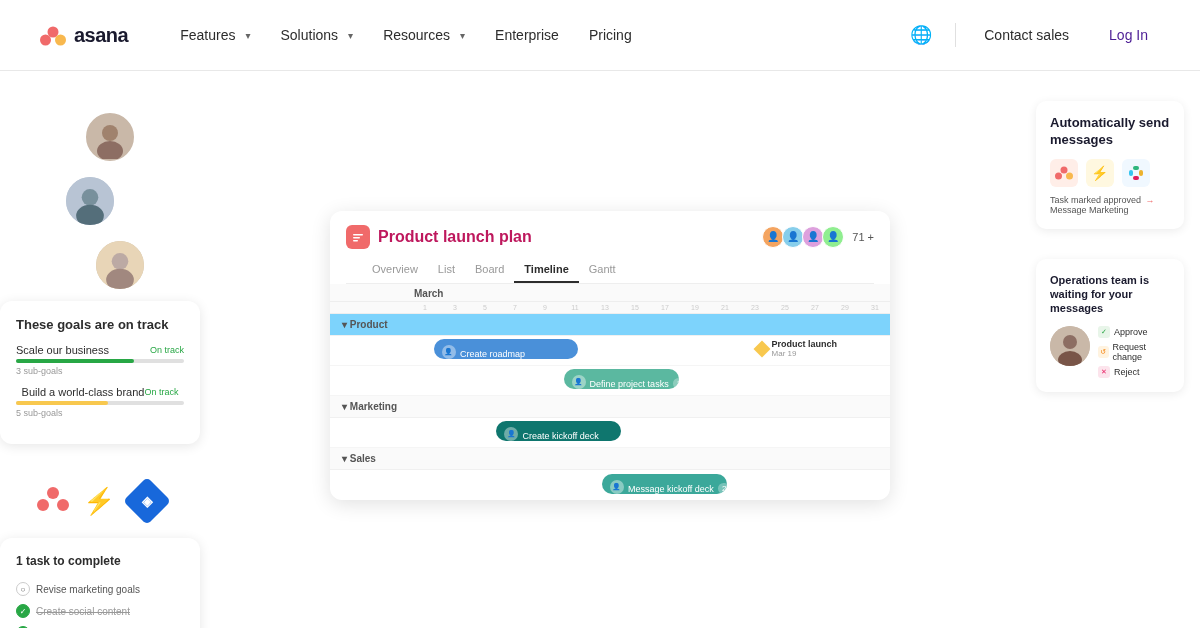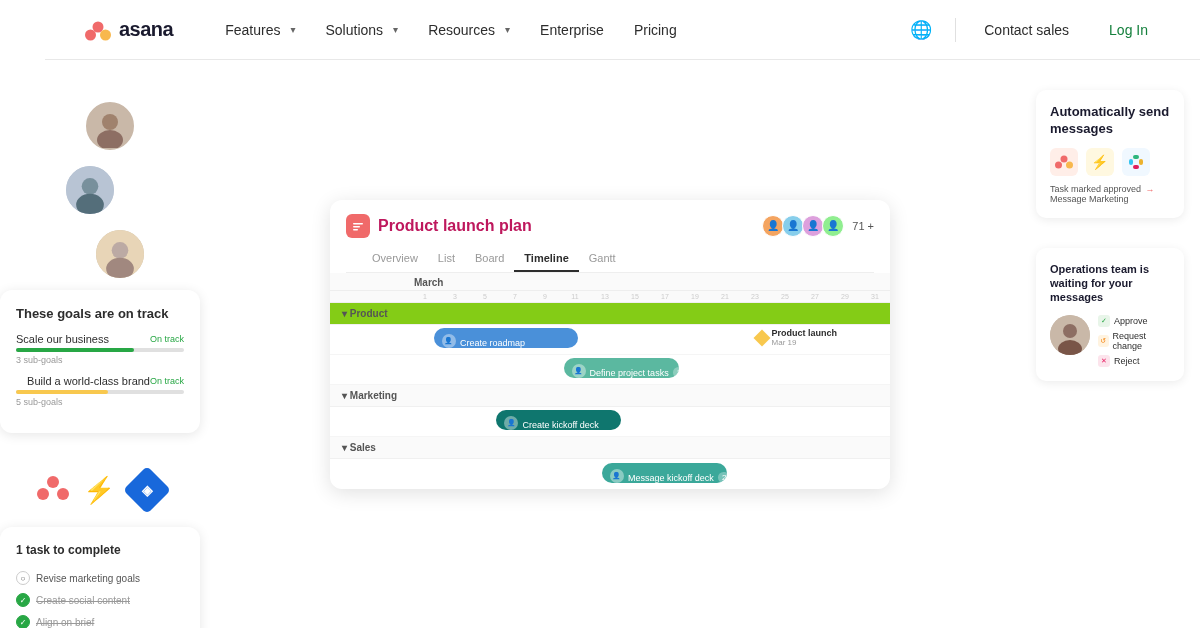--- a/index.html
+++ b/index.html
@@ -1,37 +1,37 @@
 <!DOCTYPE html>
 <html><head>
   <meta charset="utf-8">
   <style>
     * { box-sizing: border-box; margin: 0; padding: 0; }
     body { font-family: -apple-system, BlinkMacSystemFont, 'Segoe UI', sans-serif; background: #fff; width: 1200px; height: 628px; overflow: hidden; }
 
     
     .navbar {
-      display: flex; align-items: center; padding: 0 40px; height: 60px;
-      border-bottom: 1px solid #e8e8e8; background: #fff; margin-left: 45px;
+      display: flex; align-items: center; padding: 0 40px; height: 71px;
+      border-bottom: 1px solid #e8e8e8; background: #fff;
     }
     .logo { display: flex; align-items: center; gap: 8px; margin-right: 40px; }
     .logo-dots { display: flex; gap: 2px; }
     .logo-text { font-size: 20px; font-weight: 700; color: #1a1a2e; letter-spacing: -0.5px; }
     .nav-items { display: flex; align-items: center; gap: 6px; flex: 1; }
     .nav-item {
       display: flex; align-items: center; gap: 10px; padding: 8px 12px;
       font-size: 14px; color: #2d2d2d; cursor: pointer; border-radius: 6px;
       font-weight: 500;
     }
     .chevron { font-size: 10px; color: #666; }
     .nav-right { display: flex; align-items: center; gap: 16px; }
     .globe-btn { width: 36px; height: 36px; display: flex; align-items: center; justify-content: center; border-radius: 50%; cursor: pointer; color: #444; font-size: 18px; }
     .divider-v { width: 1px; height: 24px; background: #e0e0e0; }
     .contact-sales { font-size: 14px; color: #2d2d2d; cursor: pointer; font-weight: 500; padding: 8px 12px; }
-    .login-btn { font-size: 14px; color: #15803d; cursor: pointer; font-weight: 500; padding: 8px 12px; }
+    .login-btn { font-size: 14px; color: #4c1d95; cursor: pointer; font-weight: 500; padding: 8px 12px; }
 
     
     .hero { display: flex; height: 568px; background: #fff; position: relative; overflow: hidden; }
 
     
     .left-panel {
       width: 200px; padding: 40px 20px; display: flex; flex-direction: column;
       align-items: center; gap: 20px; position: relative;
     }
     .avatar-group { display: flex; flex-direction: column; gap: 12px; align-items: flex-start; padding-left: 10px; }
@@ -199,21 +199,21 @@
         <div style="display:flex;justify-content:space-between;align-items:center">
           <span class="goal-name">Scale our business</span>
           <span class="goal-badge">On track</span>
         </div>
         <div class="goal-bar">
           <div class="goal-fill" style="width:70%"></div>
         </div>
         <div class="goal-sub">3 sub-goals</div>
       </div>
       <div class="goal-item">
-        <div style="display:flex;justify-content:flex-end;align-items:center">
+        <div style="display:flex;justify-content:center;align-items:center">
           <span class="goal-name">Build a world-class brand</span>
           <span class="goal-badge">On track</span>
         </div>
         <div class="goal-bar">
           <div class="goal-fill" style="width:55%;background:#f8c84e"></div>
         </div>
         <div class="goal-sub">5 sub-goals</div>
       </div>
     </div>
 
@@ -298,21 +298,21 @@
           <span style="flex:1;font-size:7px;color:#ccc;text-align:center">17</span>
           <span style="flex:1;font-size:7px;color:#ccc;text-align:center">19</span>
           <span style="flex:1;font-size:7px;color:#ccc;text-align:center">21</span>
           <span style="flex:1;font-size:7px;color:#ccc;text-align:center">23</span>
           <span style="flex:1;font-size:7px;color:#ccc;text-align:center">25</span>
           <span style="flex:1;font-size:7px;color:#ccc;text-align:center">27</span>
           <span style="flex:1;font-size:7px;color:#ccc;text-align:center">29</span>
           <span style="flex:1;font-size:7px;color:#ccc;text-align:center">31</span>
         </div>
 
-        <div style="display:flex;align-items:flex-start;background:#84cc16;padding:5px 12px;border-bottom:1px solid #f0f0f0">
+        <div style="display:flex;align-items:flex-start;background:#7dd3fc;padding:5px 12px;border-bottom:1px solid #f0f0f0">
           <span style="font-size:10px;color:#555;font-weight:600">▾ Product</span>
         </div>
 
         <div style="display:flex;align-items:center;min-height:30px;border-bottom:1px solid #f5f5f5;position:relative">
           <div style="width:80px;flex-shrink:0"></div>
           <div style="flex:1;position:relative;height:26px;">
             <div class="gantt-bar bar-blue" style="left:5%;width:30%;">
               <div class="bar-avatar">👤</div>
               <span>Create roadmap</span>
             </div>

